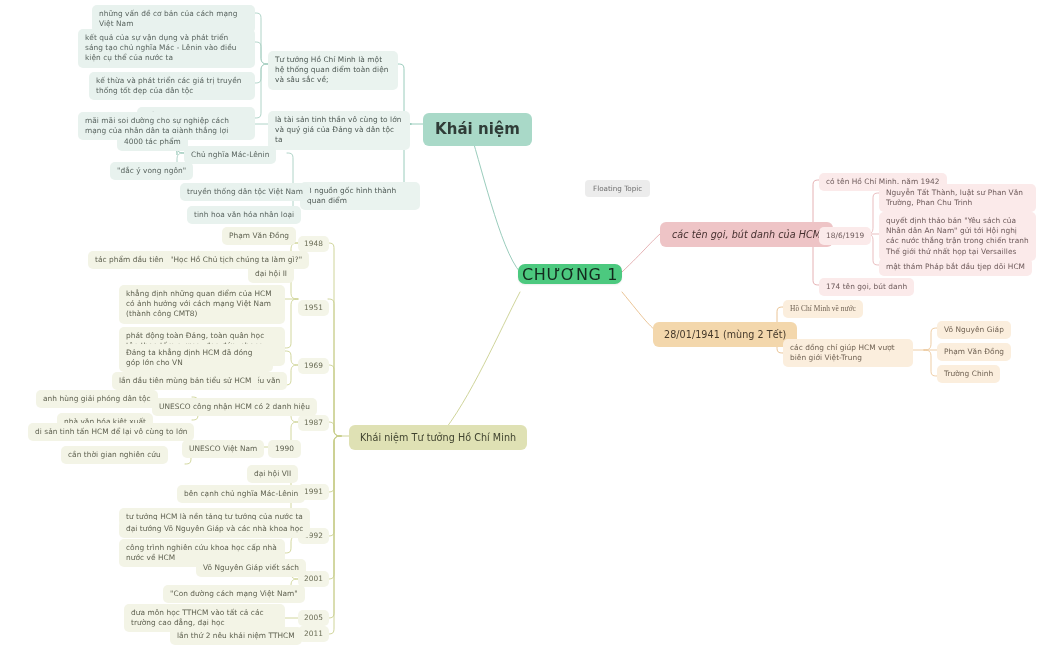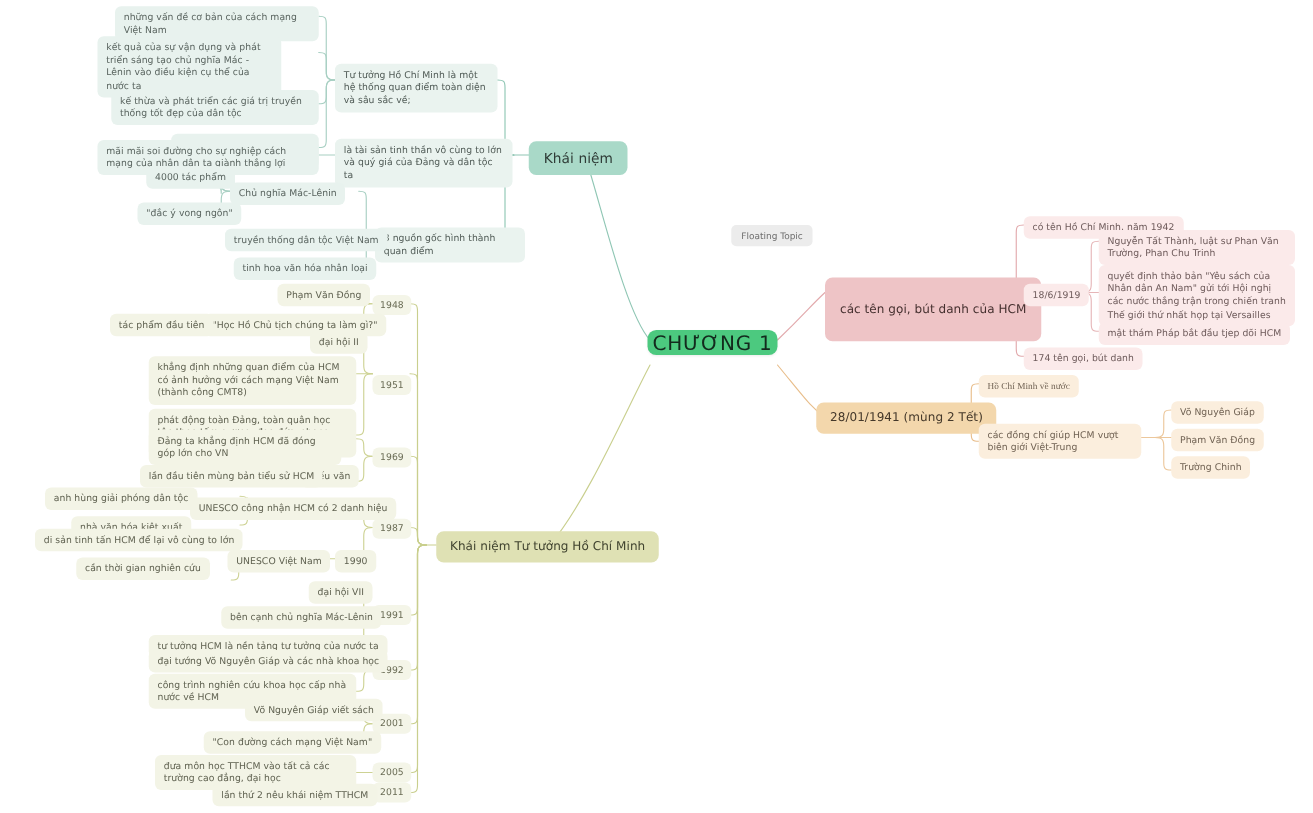--- a/index.html
+++ b/index.html
@@ -21,34 +21,34 @@
     line-height:1.38;
     color:#4a4a48;
     letter-spacing:.05px;
     white-space:normal;
   }
   
   .g-leaf{background:#e8f2ee;color:#59645f;}
   .g-mid{background:#eaf3ef;color:#4f5a55;}
   .g-main{
     background:#a9d9c8;color:#2f3c37;
-    font-size:11px;font-weight:400;padding:6px 12px;border-radius:6px;
+    font-size:15px;font-weight:700;padding:6px 12px;border-radius:6px;
   }
   
   .o-leaf{background:#f3f4e6;color:#5f6150;}
   .o-year{background:#f4f5e8;color:#6a6c55;padding:3px 6px;}
   .o-main{
     background:#dfe1b4;color:#40432f;
     font-size:9.6px;padding:6px 11px;border-radius:6px;
   }
   
   .p-leaf{background:#fbeaea;color:#6d5a5a;}
   .p-main{
     background:#eec4c6;color:#45302f;
-    font-size:9.6px;padding:19px 12px;border-radius:6px;
+    font-size:9.6px;padding:6px 12px;border-radius:6px;font-style:italic;
   }
   
   .a-leaf{background:#fbeedd;color:#6f6152;}
   .a-main{
     background:#f3d7ac;color:#44382a;
     font-size:9.6px;padding:6px 11px;border-radius:6px;
   }
   
   .root{
     position:absolute;
@@ -172,21 +172,21 @@
 
   <div class="floating" style="left:585px;top:180px;">Floating Topic</div>
 
   <div class="node g-main" style="left:423px;top:113px;">Khái niệm</div>
 
   <div class="node g-mid" style="left:268px;top:51px;width:130px;">Tư tưởng Hồ Chí Minh là một hệ thống quan điểm toàn diện và sâu sắc về;</div>
   <div class="node g-mid" style="left:268px;top:111px;width:142px;">là tài sản tinh thần vô cùng to lớn và quý giá của Đảng và dân tộc ta</div>
   <div class="node g-mid" style="left:300px;top:182px;width:120px;">3 nguồn gốc hình thành quan điểm</div>
 
   <div class="node g-leaf" style="left:92px;top:5px;width:163px;">những vấn đề cơ bản của cách mạng Việt Nam</div>
-  <div class="node g-leaf" style="left:78px;top:29px;width:147px;">kết quả của sự vận dụng và phát triển sáng tạo chủ nghĩa Mác - Lênin vào điều kiện cụ thể của nước ta</div>
+  <div class="node g-leaf" style="left:78px;top:29px;width:177px;">kết quả của sự vận dụng và phát triển sáng tạo chủ nghĩa Mác - Lênin vào điều kiện cụ thể của nước ta</div>
   <div class="node g-leaf" style="left:89px;top:72px;width:166px;">kế thừa và phát triển các giá trị truyền thống tốt đẹp của dân tộc</div>
   <div class="node g-leaf" style="left:137px;top:107px;width:118px;">tiếp thu tinh hoa văn hoá nhân loại</div>
   <div class="node g-leaf" style="left:78px;top:112px;width:177px;">mãi mãi soi đường cho sự nghiệp cách mạng của nhân dân ta giành thắng lợi</div>
 
   <div class="node g-leaf" style="left:184px;top:146px;">Chủ nghĩa Mác-Lênin</div>
   <div class="node g-leaf" style="left:117px;top:133px;">4000 tác phẩm</div>
   <div class="node g-leaf" style="left:110px;top:162px;">"đắc ý vong ngôn"</div>
   <div class="node g-leaf" style="left:180px;top:183px;">truyền thống dân tộc Việt Nam</div>
   <div class="node g-leaf" style="left:187px;top:206px;">tinh hoa văn hóa nhân loại</div>
 

